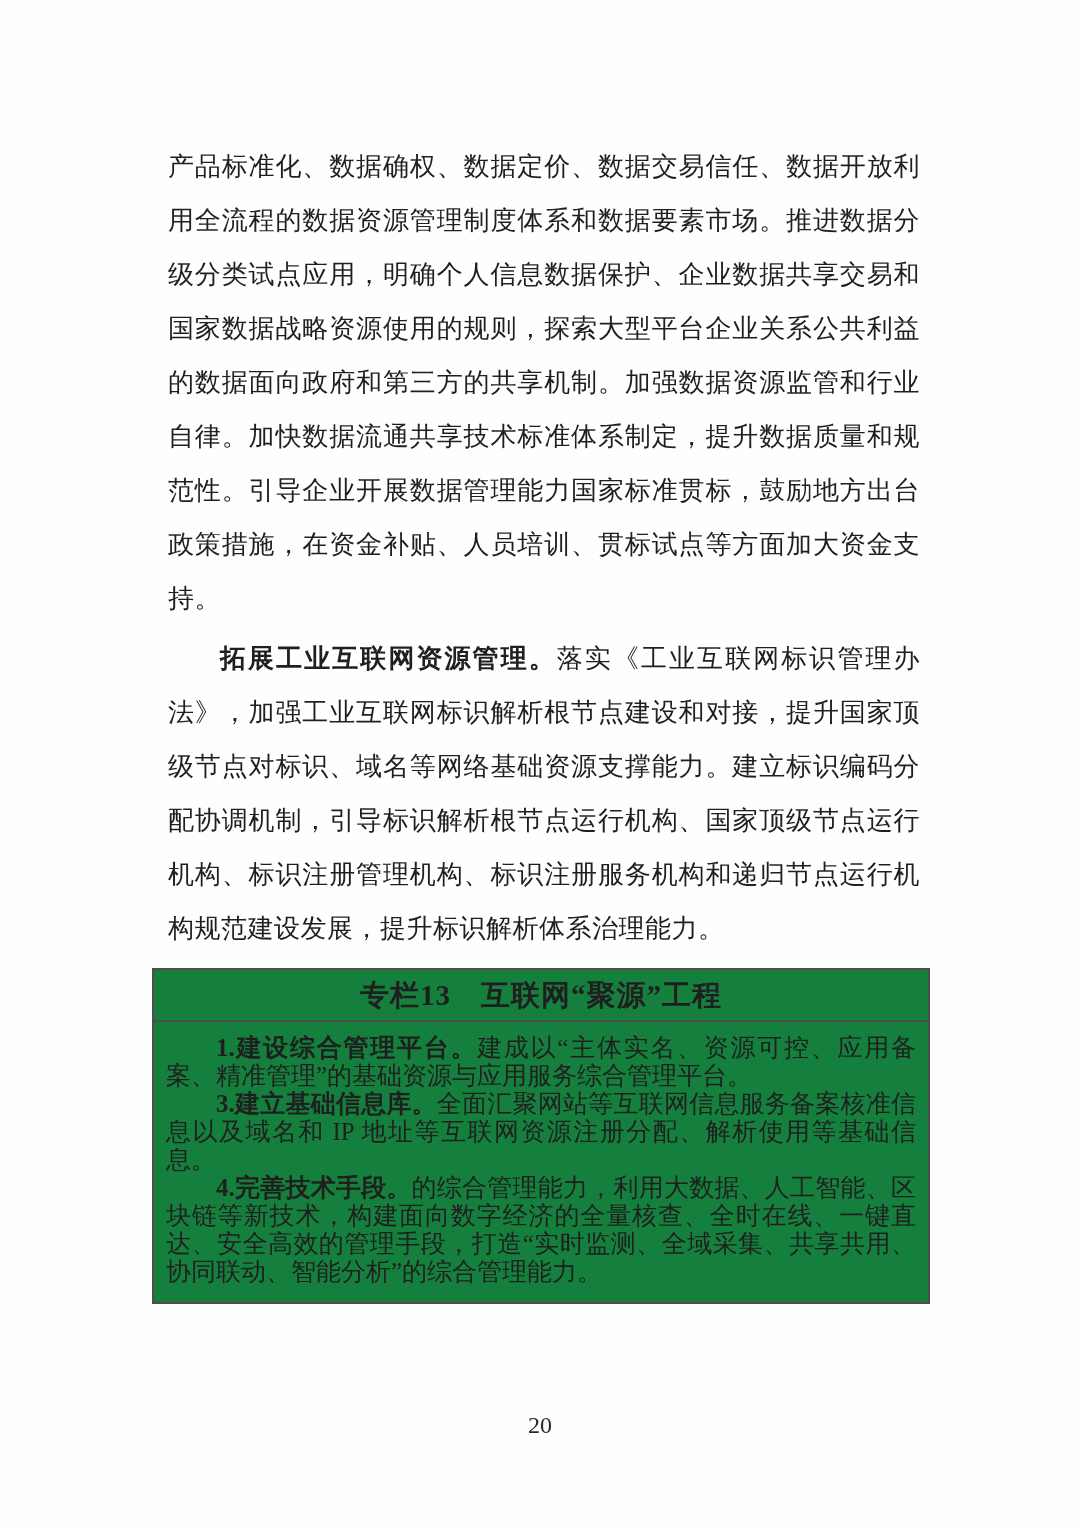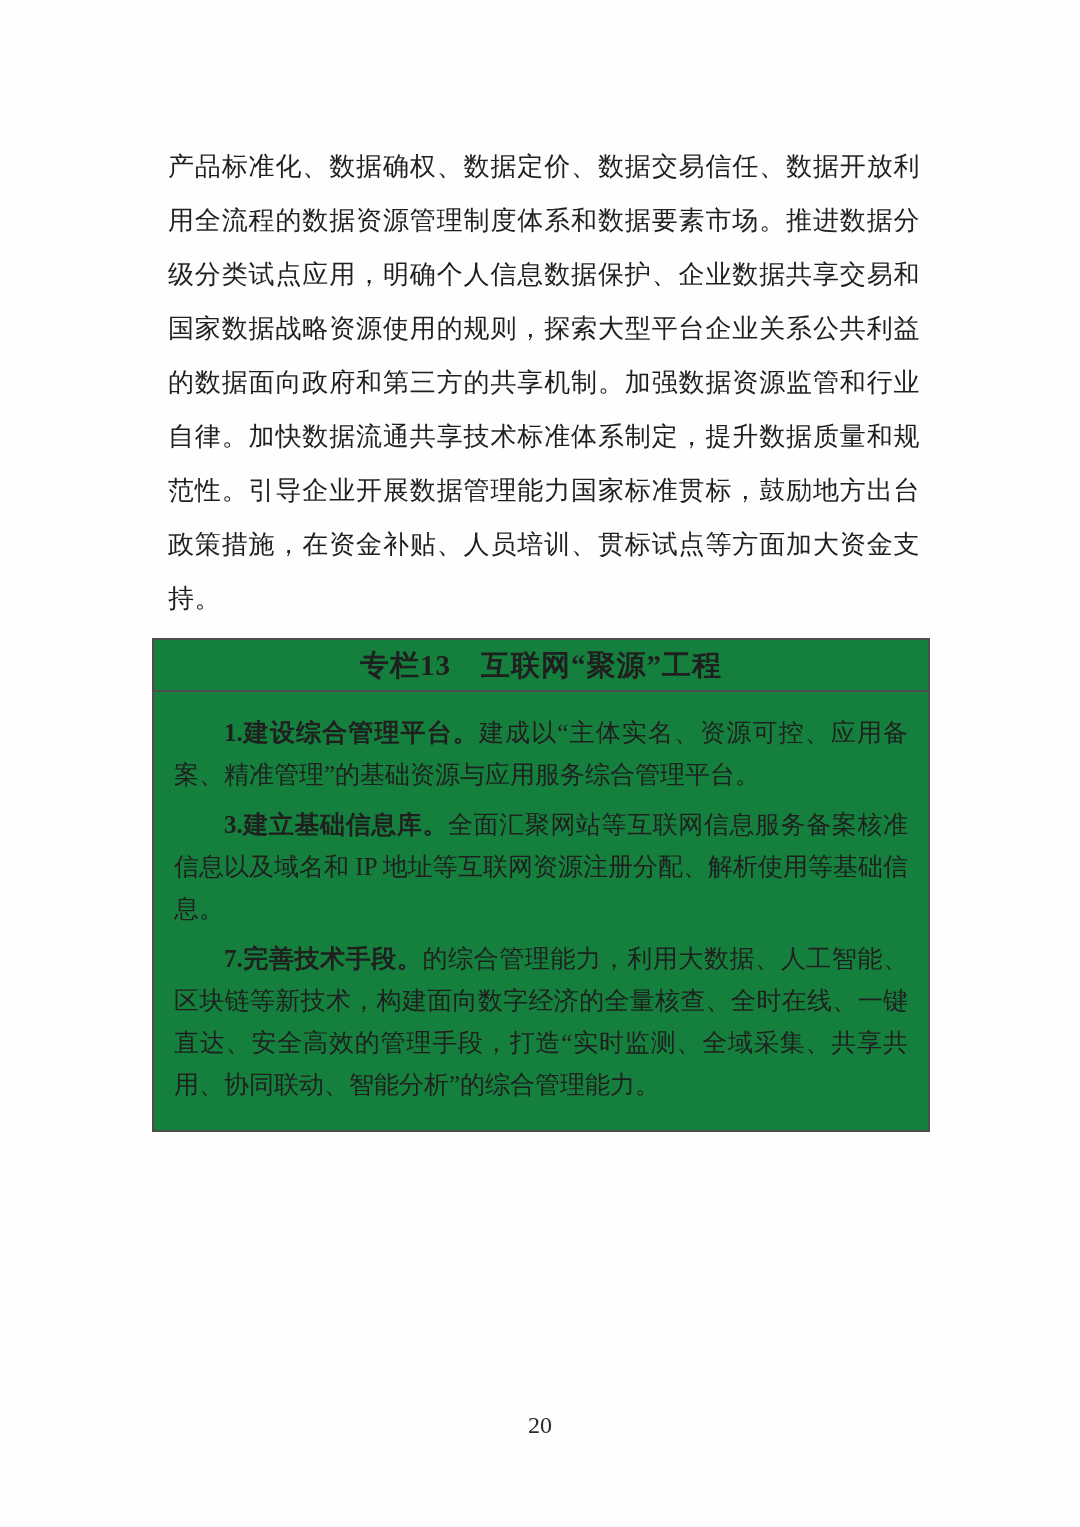--- a/index.html
+++ b/index.html
@@ -55,23 +55,23 @@
     font-size: 29px;
     line-height: 50px;
     height: 50px;
     border-bottom: 2px solid #4d4d4d;
     letter-spacing: 1px;
   }
   .box-body {
     padding: 12px 12px 16px 12px;
   }
   .box-item {
-    margin: 8px;
+    margin: 0;
     font-size: 25px;
-    line-height: 42px;
+    line-height: 28px;
     text-align: justify;
     text-justify: inter-ideograph;
     text-indent: 2em;
     font-family: Liberation Serif, serif;
   }
   .box-item .lead {
     font-weight: bold;
   }
   .page-number {
     position: absolute;
@@ -84,25 +84,26 @@
   }
 </style>
 </head>
 <body>
 
 <div class="page">
   <div class="content">
 
     <p class="para"><span>产品标准化、数据确权、数据定价、数据交易信任、数据开放利用全流程的数据资源管理制度体系和数据要素市场。推进数据分级分类试点应用，明确个人信息数据保护、企业数据共享交易和国家数据战略资源使用的规则，探索大型平台企业关系公共利益的数据面向政府和第三方的共享机制。加强数据资源监管和行业自律。加快数据流通共享技术标准体系制定，提升数据质量和规范性。引导企业开展数据管理能力国家标准贯标，鼓励地方出台政策措施，在资金补贴、人员培训、贯标试点等方面加大资金支持。</span></p>
 
+    <p class="para indent"><b class="lead">拓展工业互联网资源管理。</b><span>落实《工业互联网标识管理办法》，加强工业互联网标识解析根节点建设和对接，提升国家顶级节点对标识、域名等网络基础资源支撑能力。建立标识编码分配协调机制，引导标识解析根节点运行机构、国家顶级节点运行机构、标识注册管理机构、标识注册服务机构和递归节点运行机构规范建设发展，提升标识解析体系治理能力。</span></p>
 
     <div class="feature-box">
       <div class="box-header">专栏13　互联网“聚源”工程</div>
       <div class="box-body">
         <p class="box-item"><b class="lead">1.建设综合管理平台。</b><span>建成以“主体实名、资源可控、应用备案、精准管理”的基础资源与应用服务综合管理平台。</span></p>
         <p class="box-item"><b class="lead">3.建立基础信息库。</b><span>全面汇聚网站等互联网信息服务备案核准信息以及域名和 IP 地址等互联网资源注册分配、解析使用等基础信息。</span></p>
-        <p class="box-item"><b class="lead">7.完善技术手段。</b><span>的综合管理能力，利用大数据、人工智能、区块链等新技术，构建面向数字经济的全量核查、全时在线、一键直达、安全高效的管理手段，打造“实时监测、全域采集、共享共用、协同联动、智能分析”的综合管理能力。</span></p>
+        <p class="box-item"><b class="lead">4.完善技术手段。</b><span>的综合管理能力，利用大数据、人工智能、区块链等新技术，构建面向数字经济的全量核查、全时在线、一键直达、安全高效的管理手段，打造“实时监测、全域采集、共享共用、协同联动、智能分析”的综合管理能力。</span></p>
       </div>
     </div>
   </div>
 
   <div class="page-number">20</div>
 </div>
 
 </body></html>

